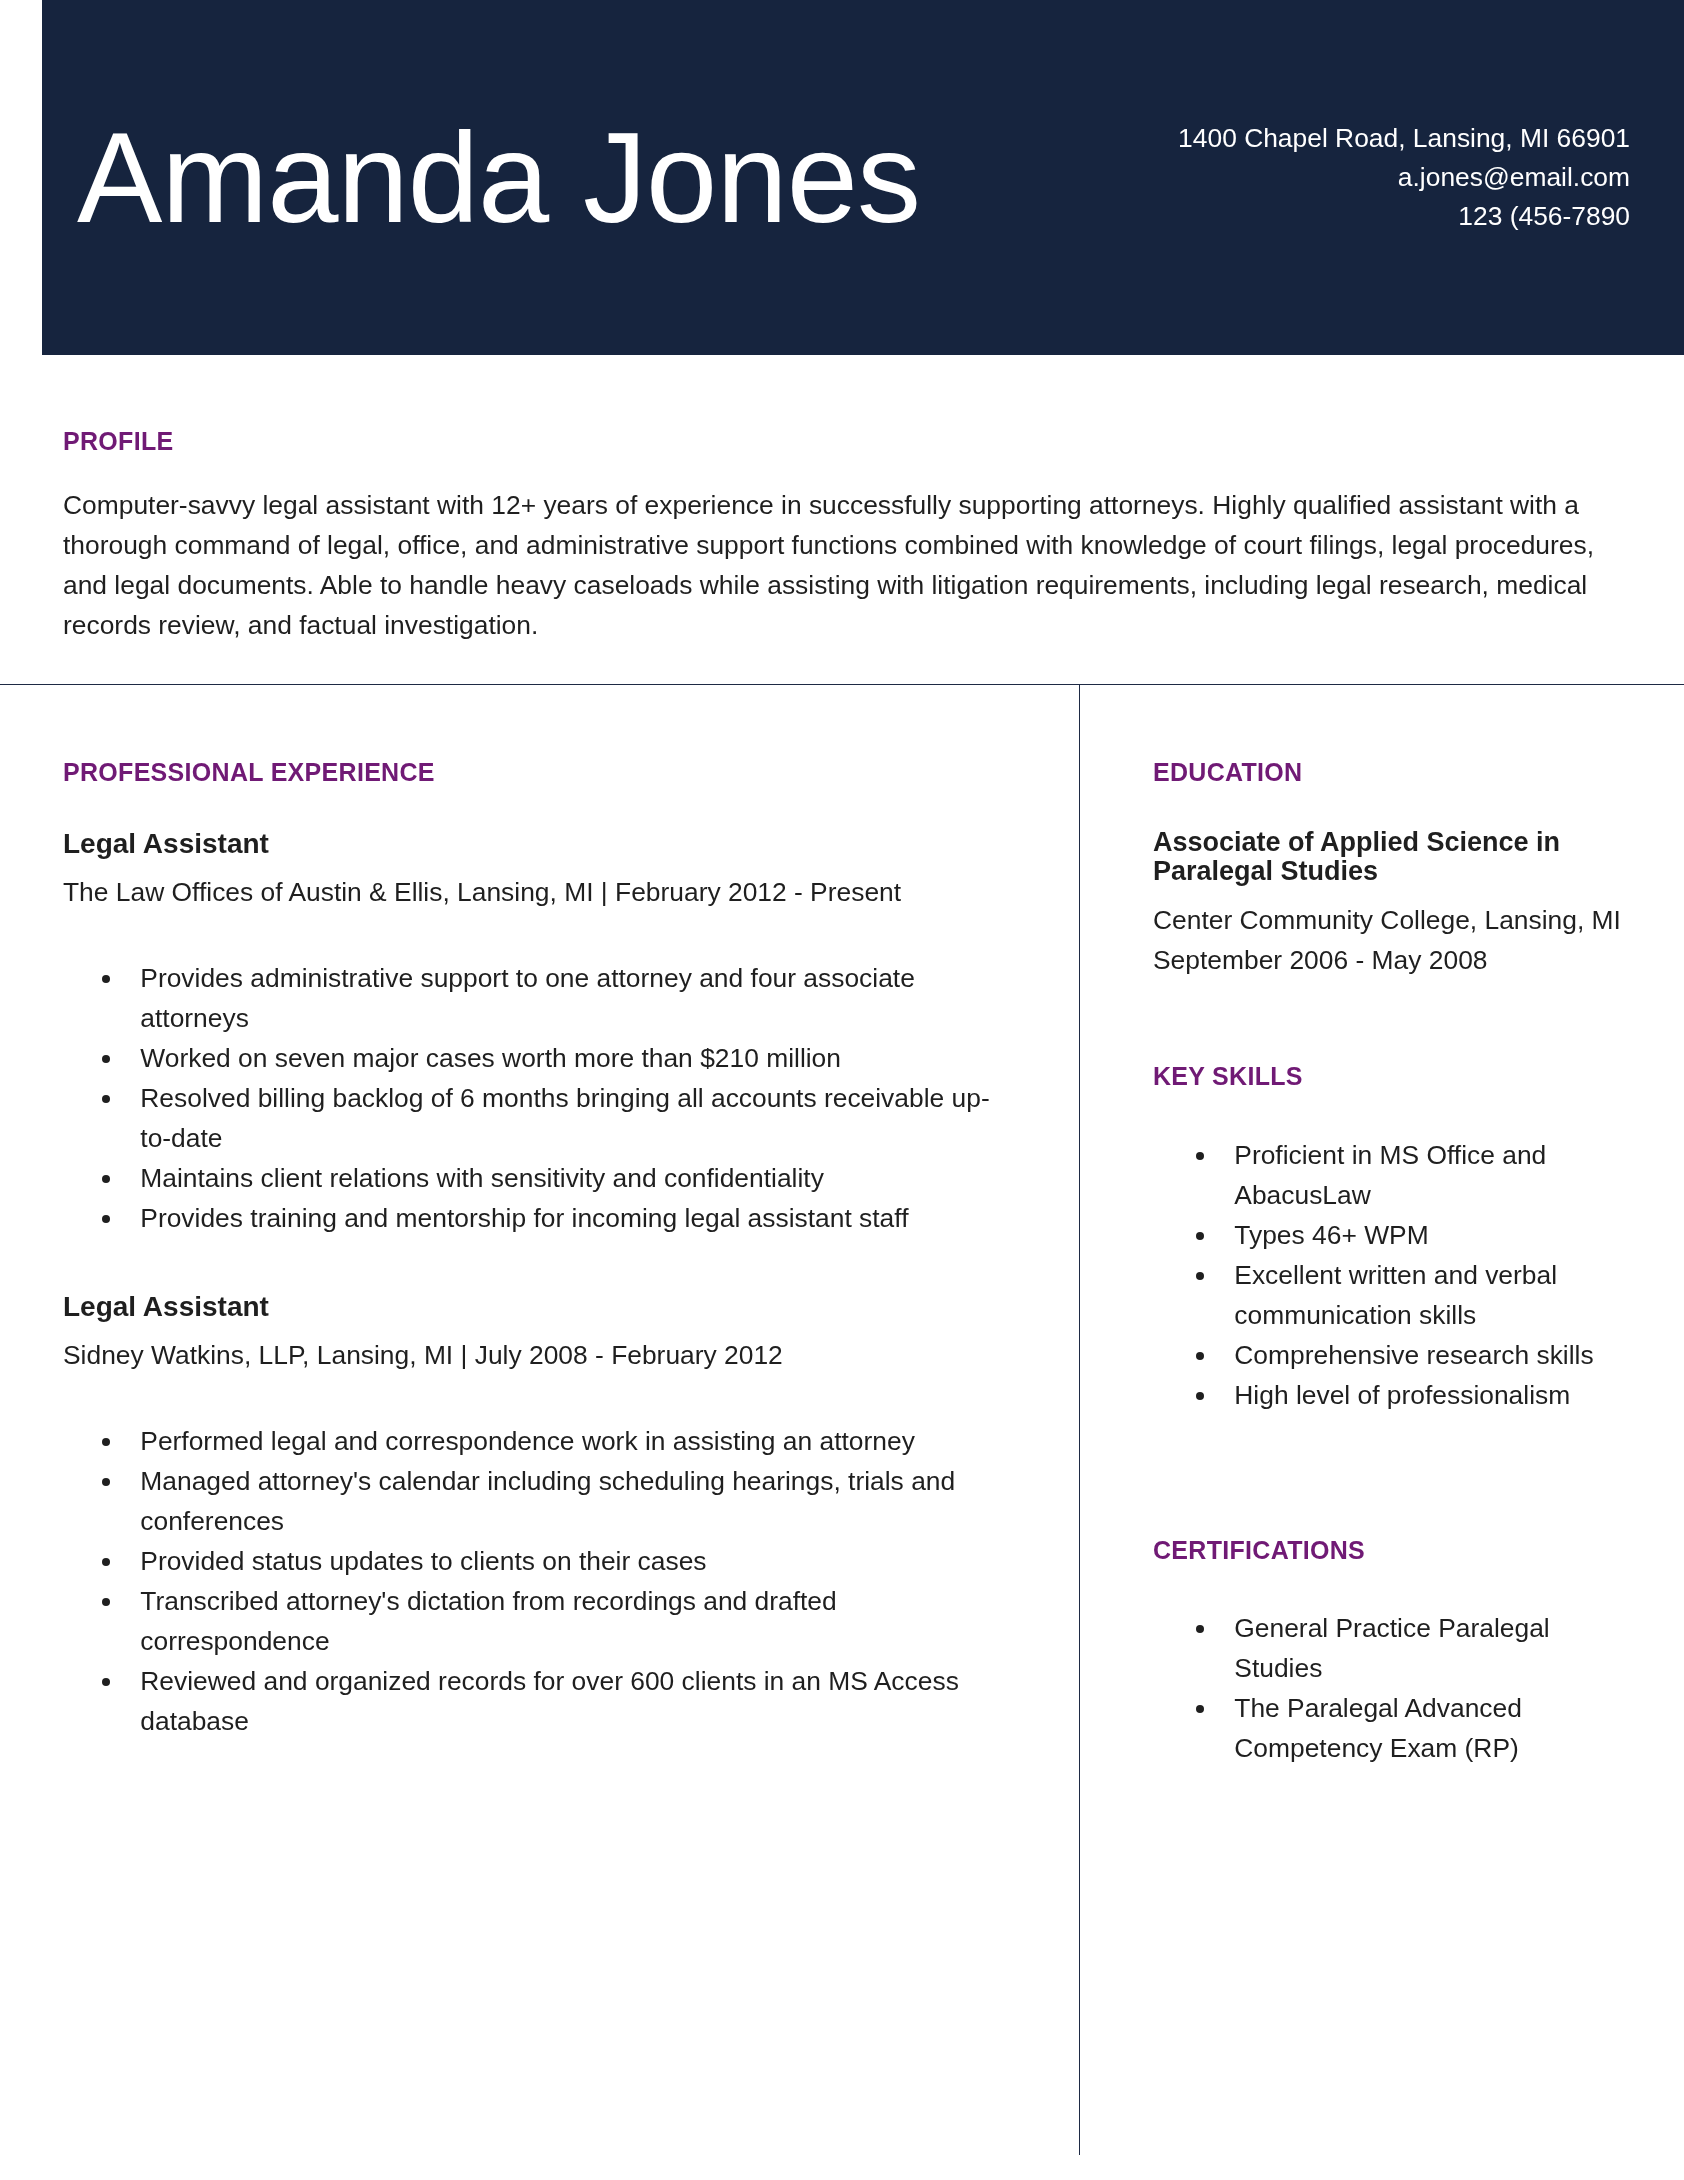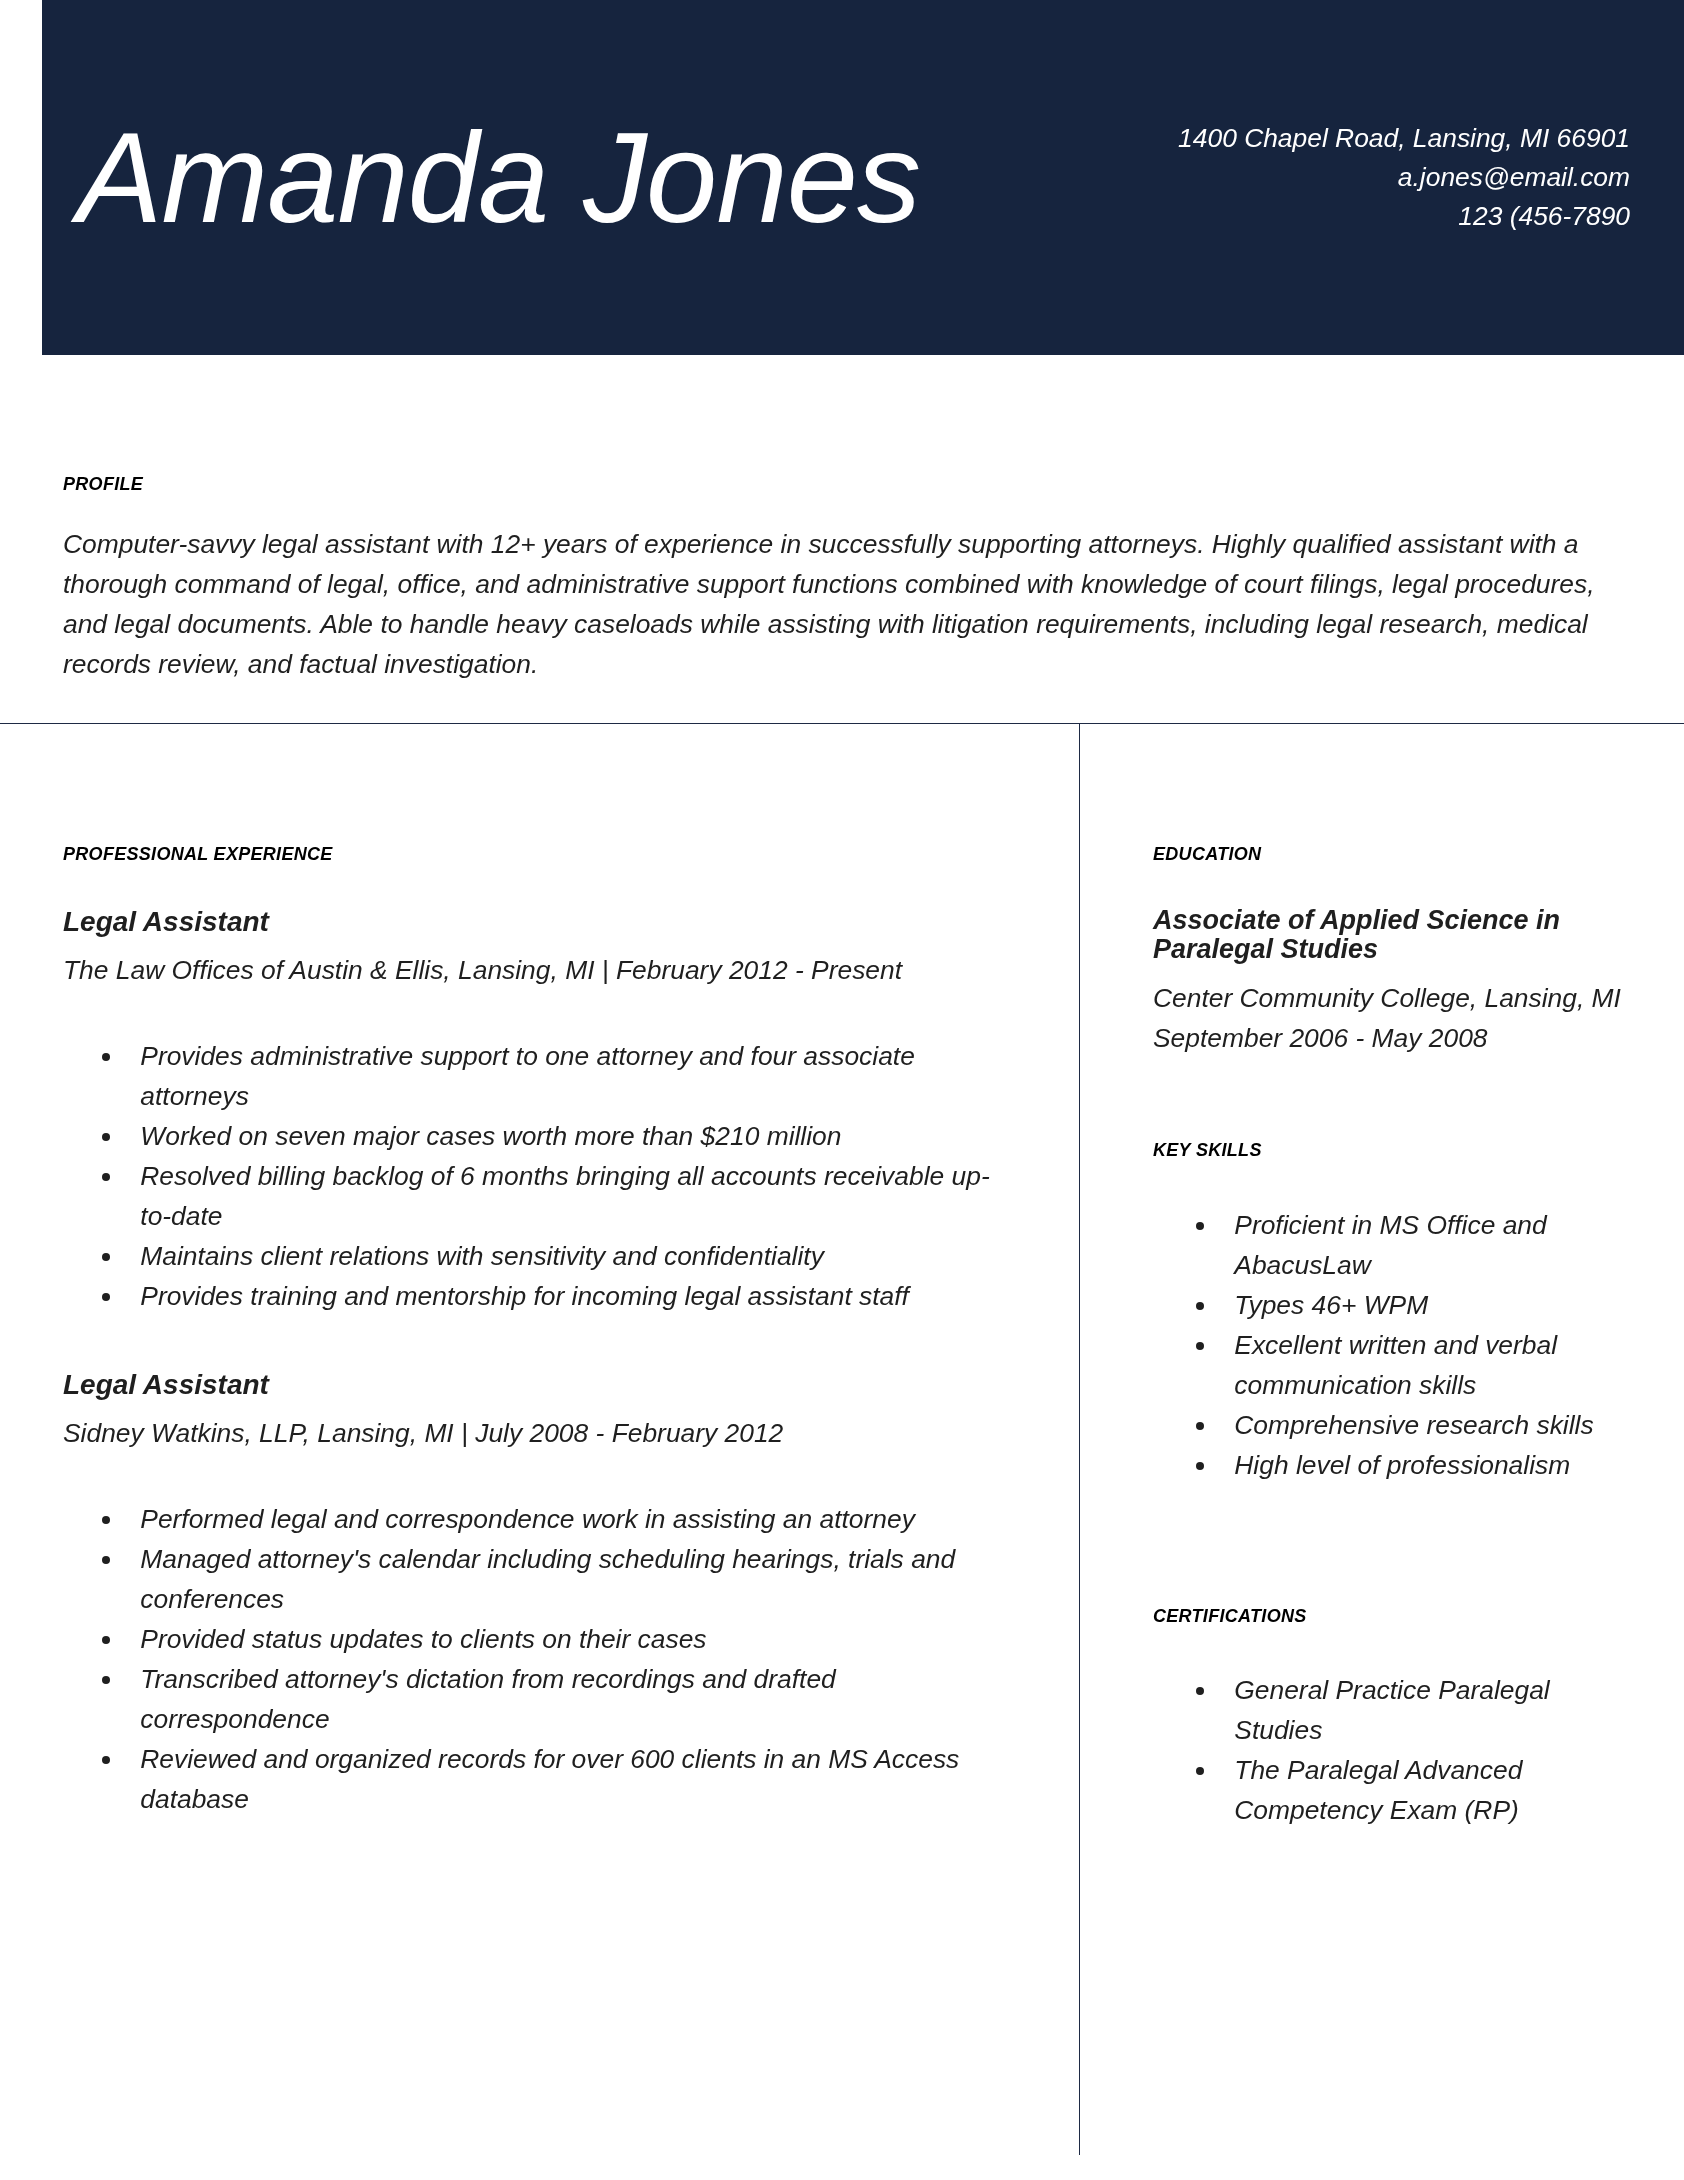--- a/index.html
+++ b/index.html
@@ -11,21 +11,20 @@
   html, body { background: #ffffff; }
   .page {
     width: 1685px;
     height: 2155px;
     background: #ffffff;
     color: var(--text, #1f1f1f);
     font-family: "Liberation Sans", sans-serif;
     display: flex;
     flex-direction: column;
     overflow: hidden;
-    font-style: italic;
   }
   
   .header {
     flex: 0 0 auto;
     margin-left: 42px;
     height: 355px;
     background: var(--header-bg, #16243e);
     color: #ffffff;
     display: flex;
     justify-content: space-between;
@@ -44,25 +43,24 @@
     font-size: 26.4px;
     line-height: 39px;
     font-weight: 400;
   }
   
   .profile {
     flex: 0 0 auto;
     padding: 72px 60px 39px 63px;
   }
   .section-heading {
-    font-size: 18px;
+    font-size: 25px;
     font-weight: 700;
     letter-spacing: 0.3px;
-    color: #000000;
-    margin-top: 47px;
+    color: #701a75;
   }
   .profile-text {
     margin-top: 29px;
     font-size: 26.4px;
     line-height: 40px;
     max-width: 1567px;
   }
   
   .columns {
     flex: 1 1 auto;

